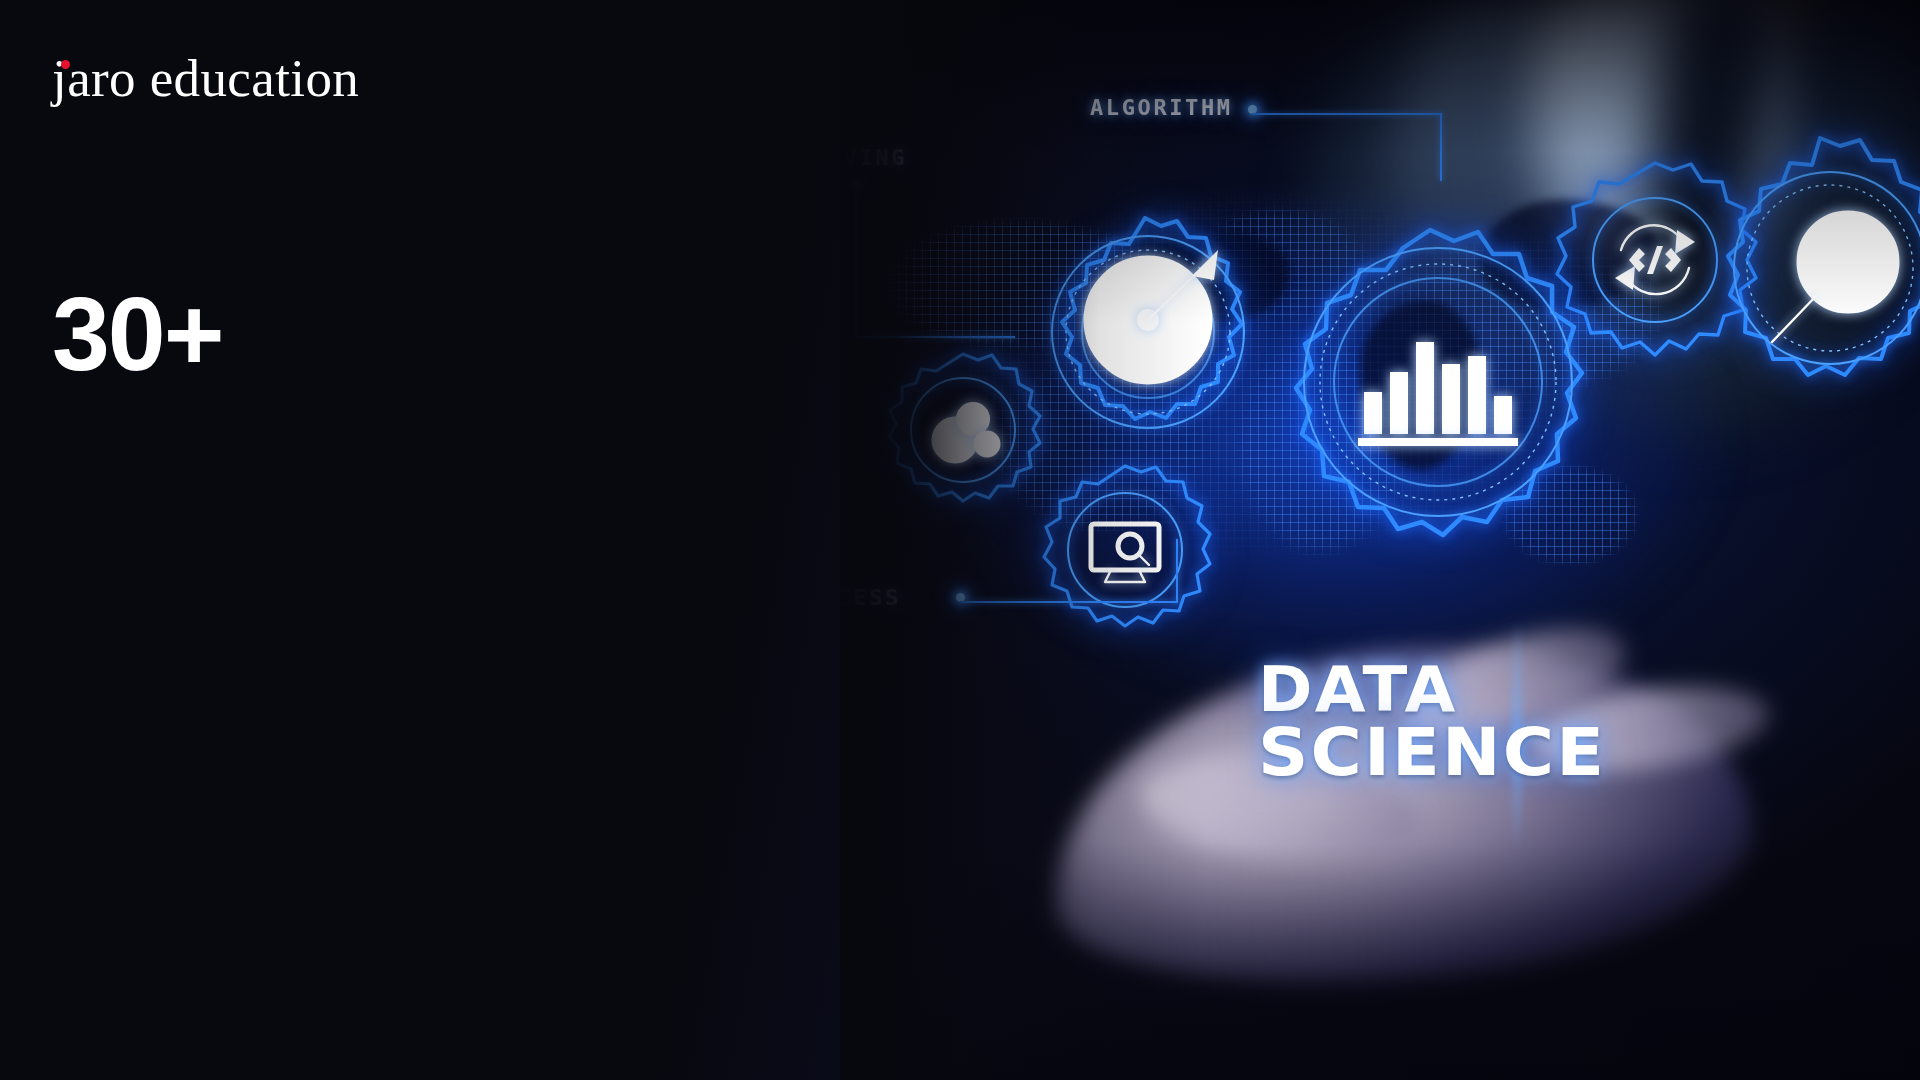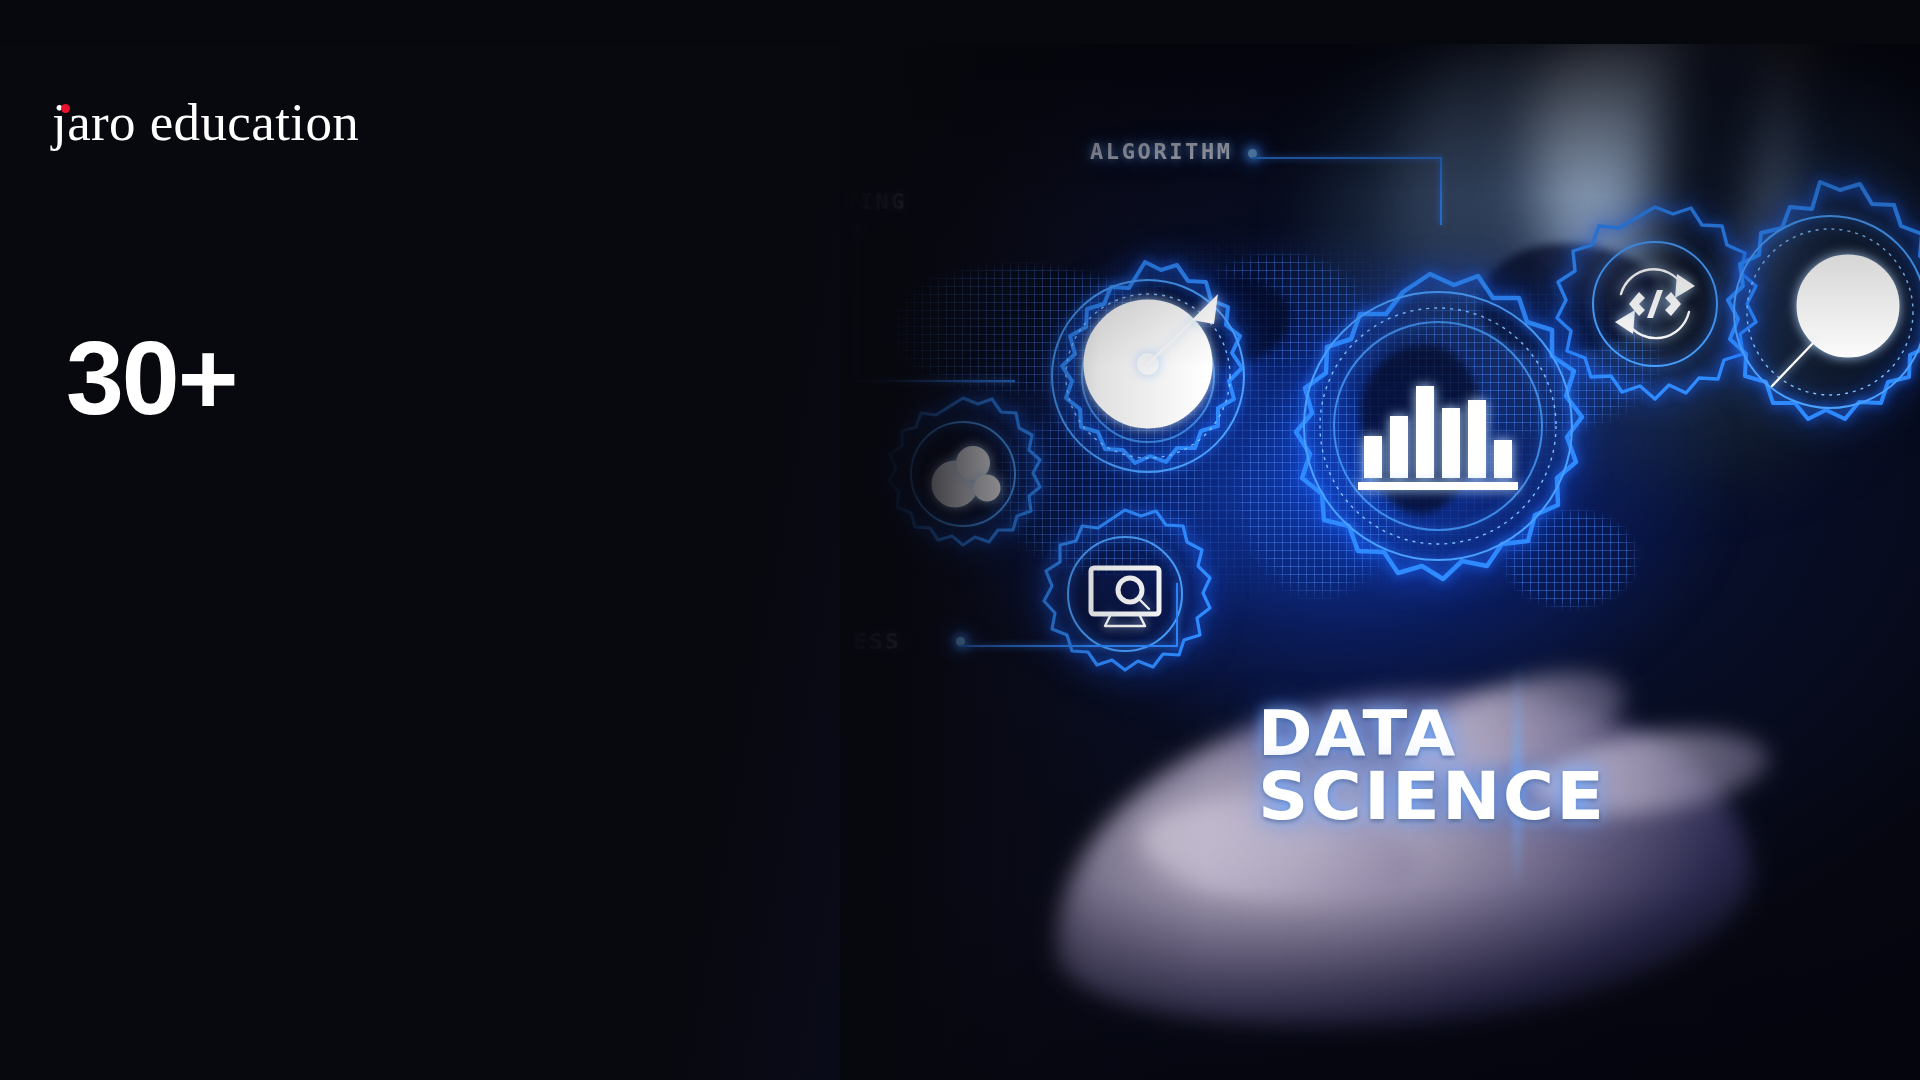--- a/index.html
+++ b/index.html
@@ -8,39 +8,38 @@
     background:#07070e;
     font-family:"Liberation Sans", sans-serif;
     position:relative;
   }
   .banner {
     position:absolute; inset:0;
     background:
       radial-gradient(ellipse 900px 700px at 1500px 420px, rgba(12,30,90,0.55) 0%, rgba(6,10,30,0) 70%),
       linear-gradient(100deg, #08080f 0%, #08080f 40%, #0a0c1c 52%, #080a18 60%, #05060f 100%);
     overflow:hidden;
-    margin-top:44px;
   }
 
   
   .logo {
     position:absolute; left:52px; top:52px;
     color:#fff;
     font-family:"Liberation Serif", serif;
     font-size:53px; font-weight:400; letter-spacing:0.4px;
     line-height:1;
     white-space:nowrap;
   }
   .logo .dot {
     position:absolute; left:9px; top:8px;
     width:9px; height:9px; border-radius:50%;
     background:#e8112d;
   }
   .headline {
-    position:absolute; left:66px; top:282px;
+    position:absolute; left:52px; top:282px;
     color:#ffffff;
     font-size:104px; font-weight:700; letter-spacing:-2px;
     line-height:1;
   }
   .subhead {
     position:absolute; left:52px; top:400px;
     color:#ffffff;
     font-size:54px; font-weight:400; letter-spacing:-0.5px;
     line-height:1.32;
     max-width:790px;

